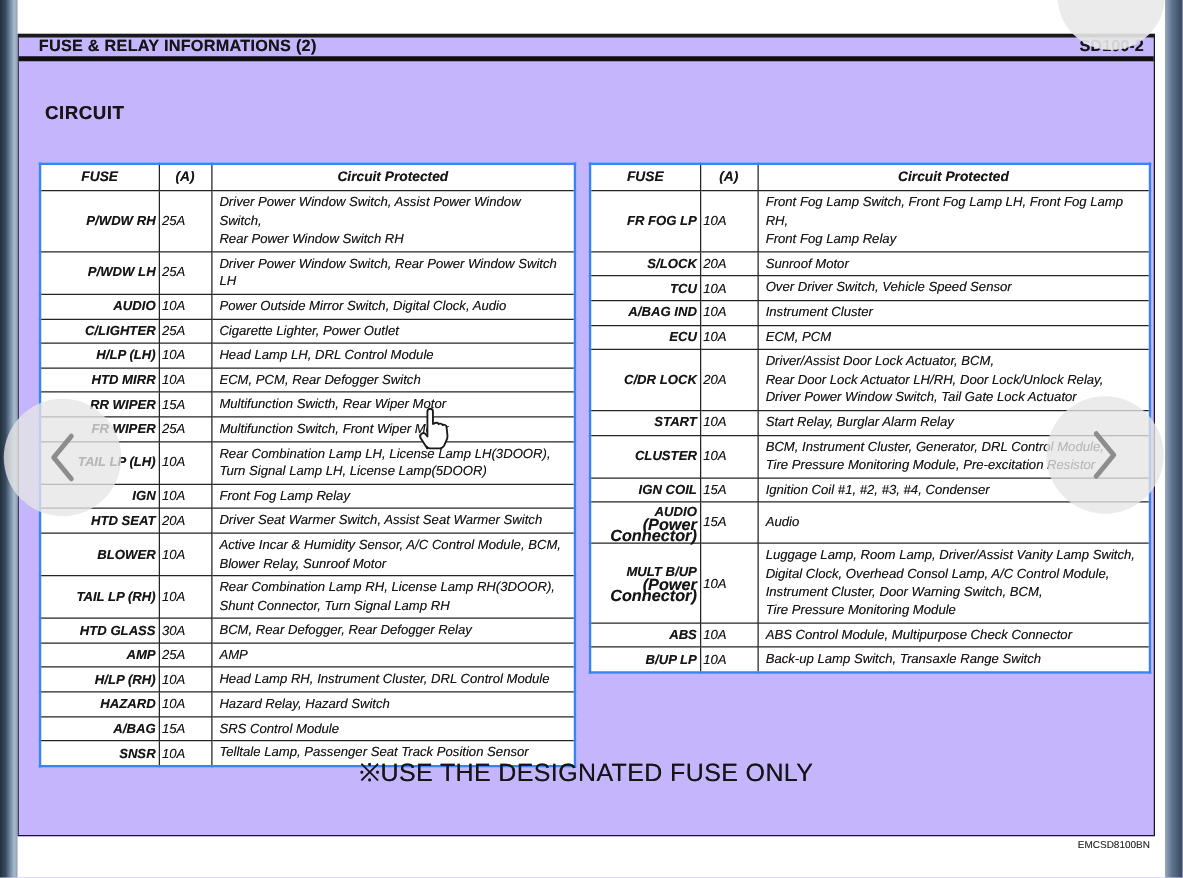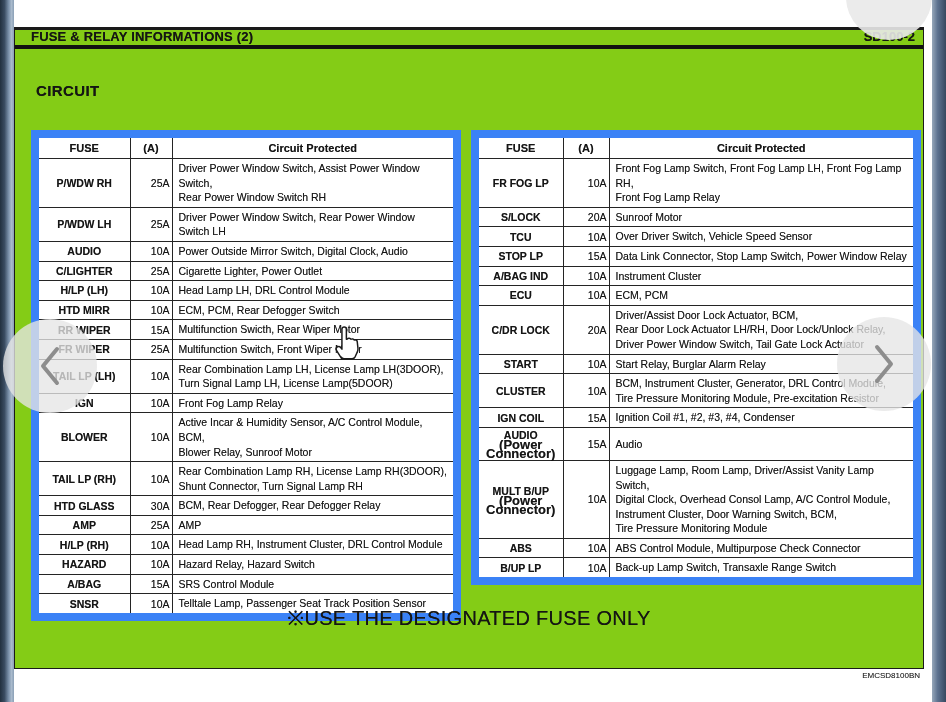--- a/index.html
+++ b/index.html
@@ -8,50 +8,50 @@
     background:#ffffff;
     font-family:"Liberation Sans", sans-serif;
     color:#151515;
   }
   .edge{position:absolute;top:0;height:702px;width:14px;z-index:5;}
   .edge-left{left:0;background:linear-gradient(90deg,#22303f 0%,#3a4c61 32%,#7c92ab 62%,#a9bacc 82%,#8ba0b6 100%);}
   .edge-right{right:0;background:linear-gradient(90deg,#97a8ba 0%,#5e7390 40%,#455872 78%,#37485e 100%);}
 
   .page-box{
     position:absolute;left:14px;top:27px;width:908px;height:638px;
-    border:1.5px solid #1a1a1a;border-top-width:3px;background:#84cc16;z-index:1;
+    border:1.5px solid #1a1a1a;border-top-width:3px;background:#c4b5fd;z-index:1;
   }
   .header-band{
     position:absolute;left:0;top:0;width:100%;height:19px;
     border-bottom:4px solid #111;
     display:flex;justify-content:space-between;align-items:center;
     box-sizing:border-box;padding:0 8px 2px 16px;
   }
   .header-title{font-weight:bold;font-size:13px;letter-spacing:.2px;text-shadow:0 0 .4px rgba(0,0,0,.6);}
   .header-code{font-weight:bold;font-size:13px;text-shadow:0 0 .4px rgba(0,0,0,.6);}
 
   .section-title{
     position:absolute;left:21px;top:52px;
     font-weight:bold;font-size:15px;letter-spacing:.4px;text-shadow:0 0 .4px rgba(0,0,0,.6);
   }
 
   table.fuse-table{
     position:absolute;border-collapse:collapse;table-layout:fixed;
-    border:8px solid #3b82f6;background:#fff;
+    border:2px solid #3b82f6;background:#fff;font-style:italic;
   }
   #left-table{left:16px;top:100px;width:430px;}
   #right-table{left:456px;top:100px;width:450px;}
   .fuse-table th, .fuse-table td{
     border:1px solid #242424;
     font-size:10.5px;vertical-align:middle;
     text-shadow:0 0 .35px rgba(0,0,0,.5);
   }
   .fuse-table th{font-weight:bold;text-align:center;padding:4px 2px;font-size:11px;}
-  td.c-fuse{text-align:center;font-weight:bold;padding:1.5px 2px;}
-  td.c-amps{text-align:right;padding:1.5px 2px;}
+  td.c-fuse{text-align:right;font-weight:bold;padding:1.5px 2px;}
+  td.c-amps{text-align:left;padding:1.5px 2px;}
   td.c-circ{padding:2px 6px;white-space:pre-line;line-height:14.6px;text-align:left;}
   #left-table col.col-fuse{width:95px;} #left-table col.col-amps{width:42px;}
   #right-table col.col-fuse{width:88px;} #right-table col.col-amps{width:46px;}
   .fuse-sub{display:block;font-size:13px;font-weight:bold;line-height:9px;margin-top:-1px;}
   .fuse-sub:empty{display:none;}
 
   .footer-note{
     position:absolute;left:0;top:574px;width:100%;text-align:center;
     font-weight:normal;font-size:20px;letter-spacing:.3px;text-shadow:0 0 .5px rgba(0,0,0,.65);
   }
@@ -160,20 +160,25 @@
           <td class="c-circ">Rear Combination Lamp LH, License Lamp LH(3DOOR),
 Turn Signal Lamp LH, License Lamp(5DOOR)</td>
         </tr>
 
         <tr>
           <td class="c-fuse"><span>IGN</span></td>
           <td class="c-amps">10A</td>
           <td class="c-circ">Front Fog Lamp Relay</td>
         </tr>
 
+        <tr>
+          <td class="c-fuse"><span>HTD SEAT</span></td>
+          <td class="c-amps">20A</td>
+          <td class="c-circ">Driver Seat Warmer Switch, Assist Seat Warmer Switch</td>
+        </tr>
 
         <tr>
           <td class="c-fuse"><span>BLOWER</span></td>
           <td class="c-amps">10A</td>
           <td class="c-circ">Active Incar &amp; Humidity Sensor, A/C Control Module, BCM,
 Blower Relay, Sunroof Motor</td>
         </tr>
 
         <tr>
           <td class="c-fuse"><span>TAIL LP (RH)</span></td>
@@ -248,25 +253,20 @@
           <td class="c-circ">Sunroof Motor</td>
         </tr>
 
 
         <tr>
           <td class="c-fuse"><span>TCU</span></td>
           <td class="c-amps">10A</td>
           <td class="c-circ">Over Driver Switch, Vehicle Speed Sensor</td>
         </tr>
 
-        <tr>
-          <td class="c-fuse"><span>STOP LP</span></td>
-          <td class="c-amps">15A</td>
-          <td class="c-circ">Data Link Connector, Stop Lamp Switch, Power Window Relay</td>
-        </tr>
 
         <tr>
           <td class="c-fuse"><span>A/BAG IND</span></td>
           <td class="c-amps">10A</td>
           <td class="c-circ">Instrument Cluster</td>
         </tr>
 
         <tr>
           <td class="c-fuse"><span>ECU</span></td>
           <td class="c-amps">10A</td>

